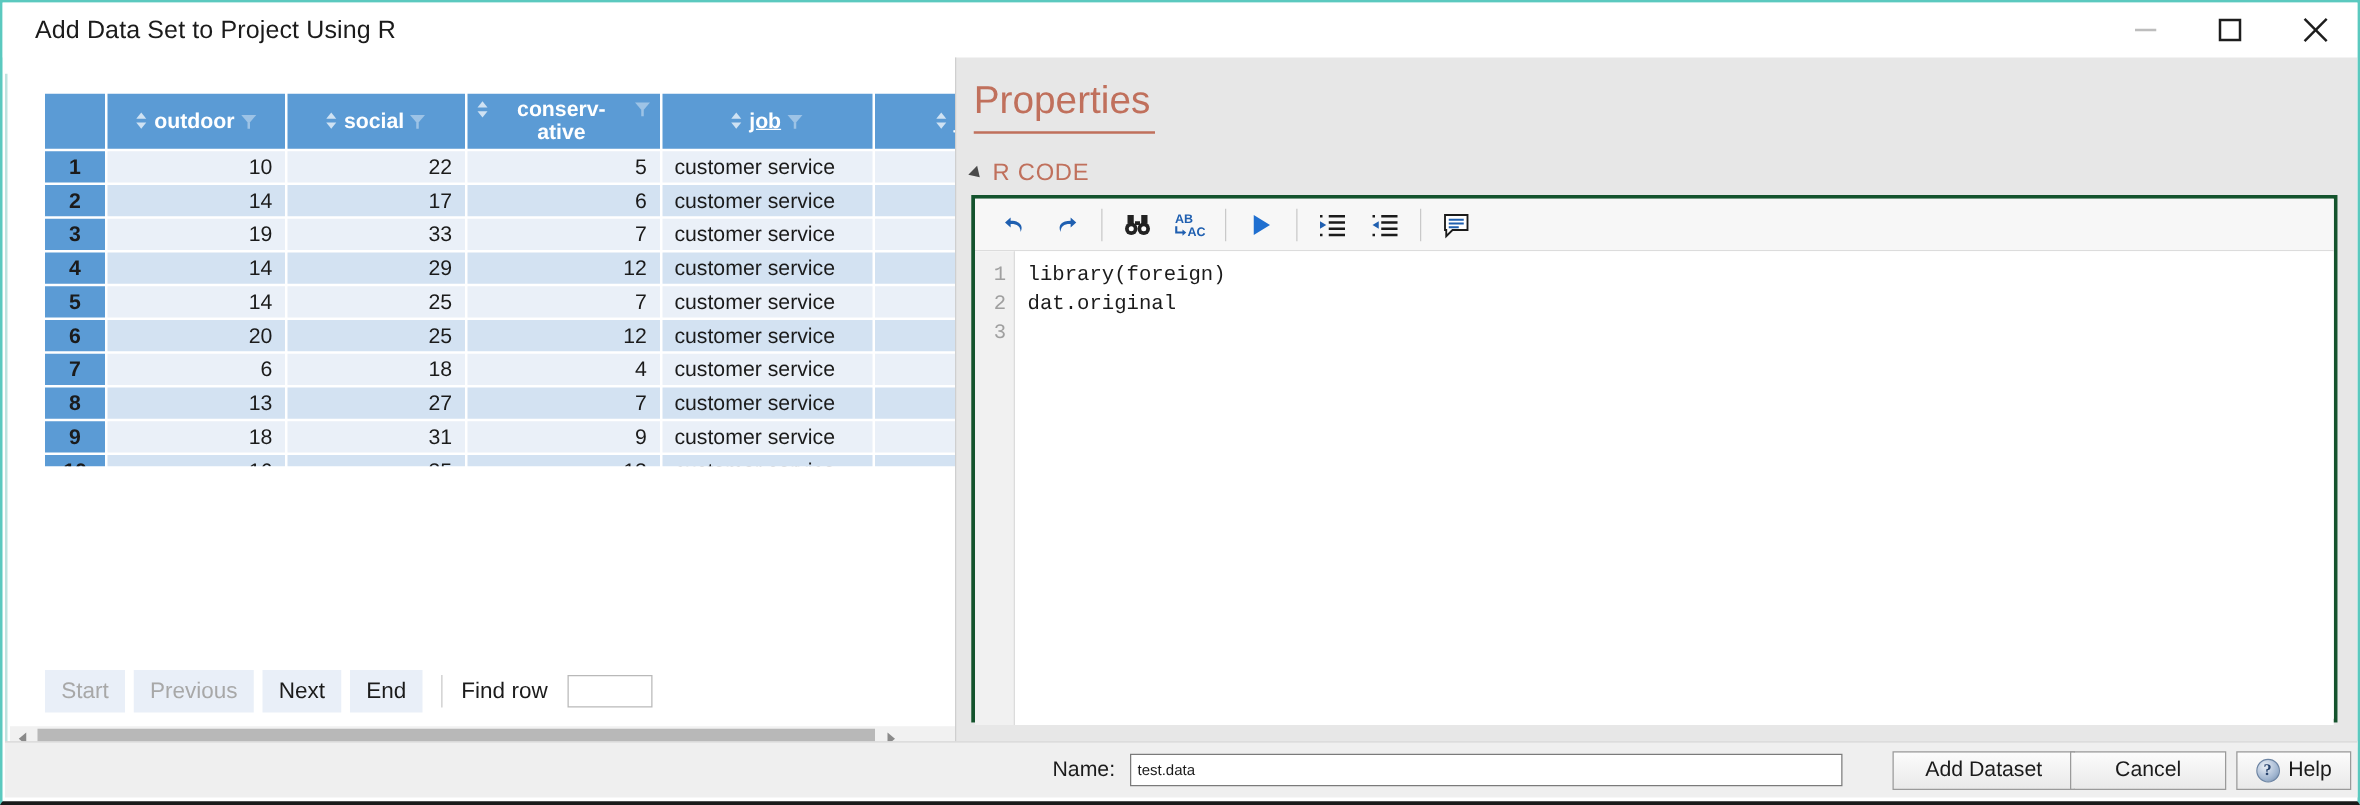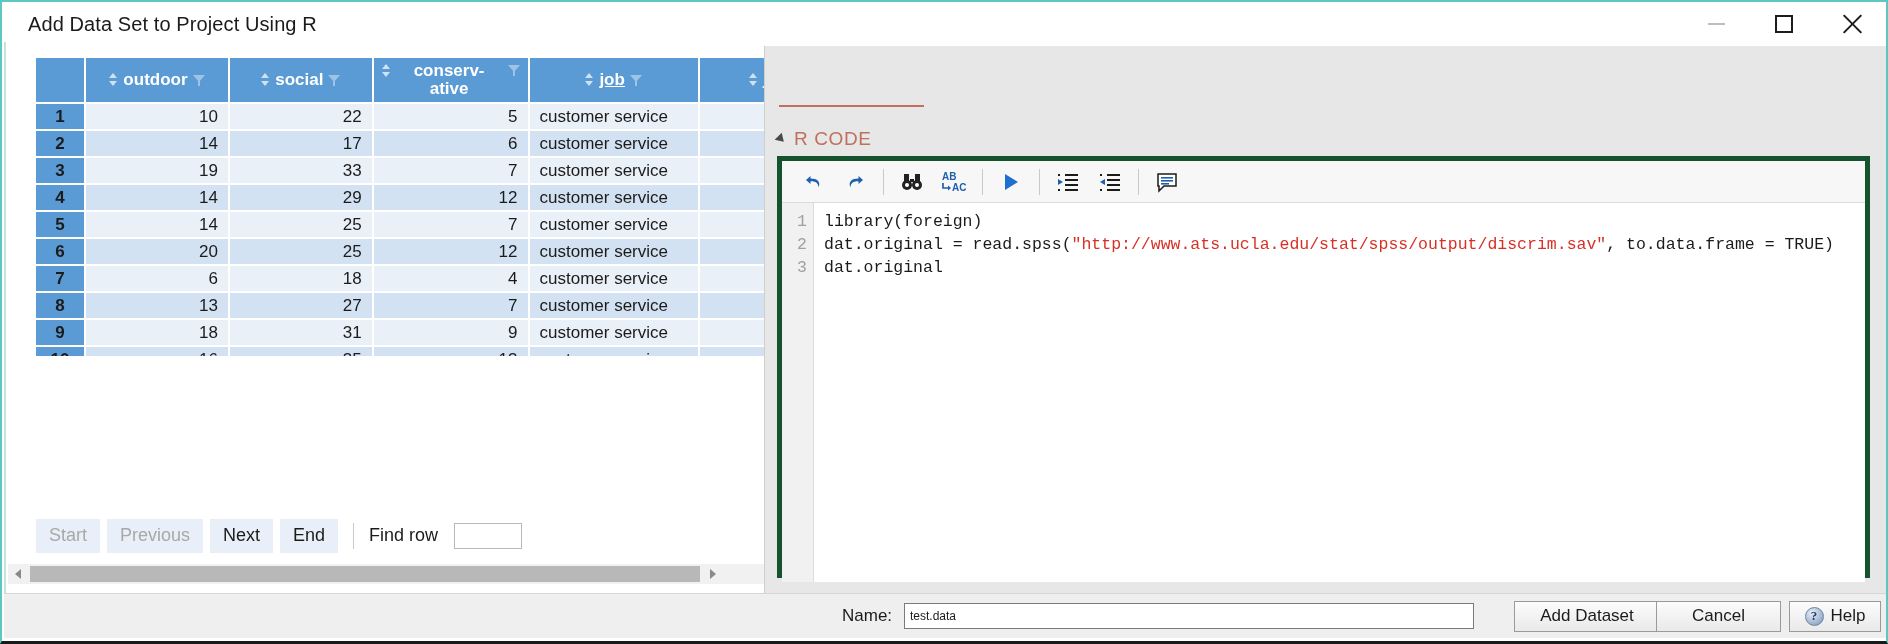--- a/index.html
+++ b/index.html
@@ -57,21 +57,21 @@
   }
   .glyph-close::before, .glyph-close::after {
     content: ""; position: absolute; left: -2px; top: 9px;
     width: 25px; height: 0; border-top: 2px solid #1d1d1d;
   }
   .glyph-close::before { transform: rotate(45deg); }
   .glyph-close::after  { transform: rotate(-45deg); }
 
   
   #left-panel {
-    position: absolute; left: 2px; top: 40px;
+    position: absolute; left: 2px; top: 57px;
     width: 760px; height: 552px;
     background: #ffffff;
     border-left: 2px solid #bfe3df;
   }
 
   
   #data-table-wrap {
     position: absolute; left: 28px; top: 14px;
     width: 740px; height: 300px;
     overflow: hidden;
@@ -224,21 +224,21 @@
     transform: rotate(45deg);
   }
   #rcode-label {
     font-size: 19px; color: #c0705c; letter-spacing: .6px;
   }
 
   
   #editor-box {
     position: absolute; left: 12px; top: 110px;
     width: 1093px; height: 422px;
-    border: 5px solid #14532d;
+    border: 3px solid #14532d;
     background: #ffffff;
   }
   #editor-toolbar {
     height: 42px; background: #f7f7f7;
     border-bottom: 1px solid #dcdcdc;
     display: flex; align-items: center; padding-left: 10px;
   }
   .tb-btn {
     width: 42px; height: 38px;
     display: flex; align-items: center; justify-content: center;
@@ -476,20 +476,21 @@
           <i></i>
         </div>
       <div id="hs-thumb"></div>
       <div class="hs-arrow right">
           <i></i>
         </div>
     </div>
   </div>
 
   <div id="props-panel">
+    <div id="props-title">Properties</div>
     <div id="props-underline"></div>
 
     <div id="rcode-header">
       <span class="collapse-tri"></span>
       <span id="rcode-label">R CODE</span>
     </div>
 
     <div id="editor-box">
 
       <div id="editor-toolbar">
@@ -568,21 +569,21 @@
           </svg>
         </div>
       </div>
 
       <div id="code-area">
         <div id="gutter">
             <div>1</div>
             <div>2</div>
             <div>3</div>
           </div>
-        <div id="code-lines"><div>library(foreign)</div><div><span>dat.original = read.spss(</span><span class="str" style="color: rgb(217, 48, 37);">"http://www.ats.ucla.edu/stat/spss/output/discrim.sav"</span><span>, to.data.frame = TRUE)</span></div><div>dat.original</div></div>
+        <div id="code-lines"><div>library(foreign)</div><div>dat.original</div></div>
       </div>
     </div>
   </div>
 
   <div id="bottombar">
     <span id="name-label">Name:</span>
     <input id="name-input" type="text" value="test.data" style="">
     <button class="dlg-btn" id="btn-add">Add Dataset</button>
     <button class="dlg-btn" id="btn-cancel">Cancel</button>
     <button class="dlg-btn" id="btn-help">

